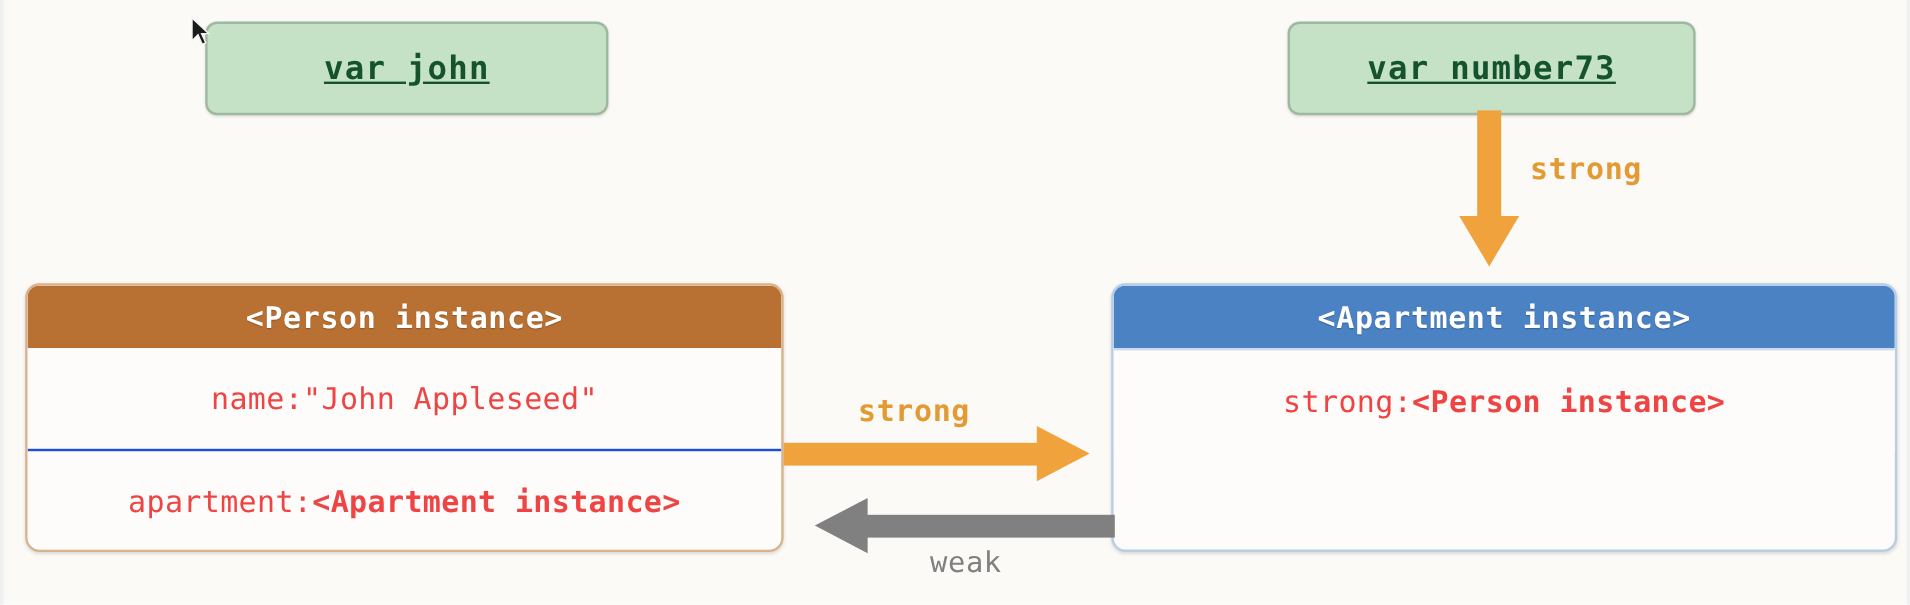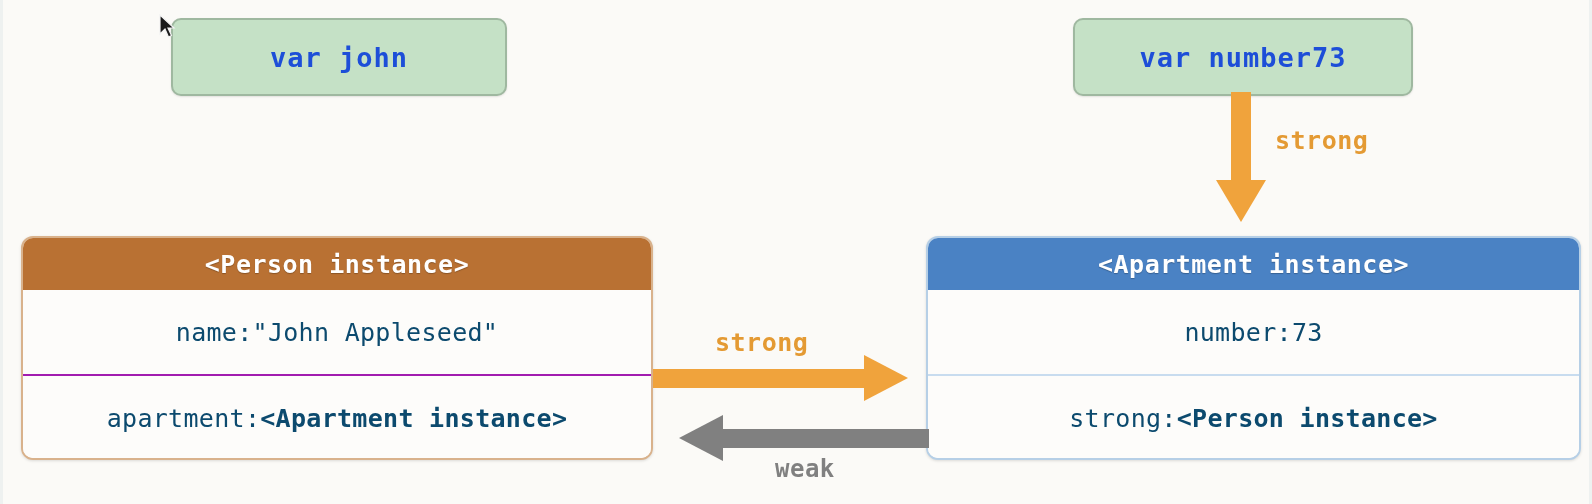--- a/index.html
+++ b/index.html
@@ -26,23 +26,24 @@
     position: absolute;
     background: #c5e1c6;
     border: 2px solid #9fb8a0;
     border-radius: 10px;
     display: flex;
     align-items: center;
     justify-content: center;
     font-family: "DejaVu Sans Mono", monospace;
     font-size: 27px;
     font-weight: 700;
-    color: #1d4ed8;
+    color: #14532d;
     letter-spacing: 1px;
     box-shadow: 0 1px 2px rgba(0,0,0,0.10);
+    text-decoration: underline;
   }
   #var-john  { left: 168px; top: 18px; width: 332px; height: 74px; }
   #var-num73 { left: 1070px; top: 18px; width: 336px; height: 74px; text-align: center; }
 
   
   .inst-box {
     position: absolute;
     border-radius: 12px;
     background: #fdfcfa;
     overflow: hidden;
@@ -72,25 +73,25 @@
   #person-header    { background: #b97133; }
   #apartment-header { background: #4a82c4; }
 
   .inst-row {
     height: 84px;
     display: flex;
     align-items: center;
     justify-content: center;
     font-family: "DejaVu Sans Mono", monospace;
     font-size: 25px;
-    color: #0c4a6e;
+    color: #ef4444;
     letter-spacing: 0.3px;
     background: #fdfcfa;
   }
-  .inst-row.divider-orange { border-top: 2px solid #a21caf; }
+  .inst-row.divider-orange { border-top: 2px solid #1d4ed8; }
   .inst-row.divider-blue   { border-top: 2px solid #c8dcef; }
   .inst-row b { font-weight: 700; }
 
   
   .arrow-shaft-h {
     position: absolute;
     height: 19px;
   }
   .arrow-head-right {
     position: absolute;
@@ -131,21 +132,21 @@
   }
   #weak-h-head {
     left: 676px; top: 415px;
     border-right: 44px solid #808080;
   }
   #weak-h-label {
     position: absolute;
     left: 772px; top: 455px;
     font-family: "DejaVu Sans Mono", monospace;
     font-size: 24px;
-    font-weight: 700;
+    font-weight: 400;
     color: #808080;
     letter-spacing: 0.5px;
   }
 
   
   #strong-v-shaft {
     position: absolute;
     left: 1228px; top: 92px; width: 20px; height: 89px;
     background: #f0a33c;
   }
@@ -202,24 +203,20 @@
     <div class="inst-row divider-orange">
       <span>apartment: </span>
         <b>&lt;Apartment instance&gt;</b>
     </div>
   </div>
 
   <div id="apartment-box" class="inst-box">
     <div id="apartment-header" class="inst-header">
       <span>&lt;Apartment instance&gt;</span>
     </div>
-    <div class="inst-row">
-      <span>number: </span>
-        <span>73</span>
-    </div>
     <div class="inst-row divider-blue">
       <span>strong: </span>
         <b>&lt;Person instance&gt;</b>
     </div>
   </div>
 
   <div id="strong-h-shaft" class="arrow-shaft-h"></div>
   <div id="strong-h-head" class="arrow-head-right"></div>
   <div id="strong-h-label">strong</div>
 

